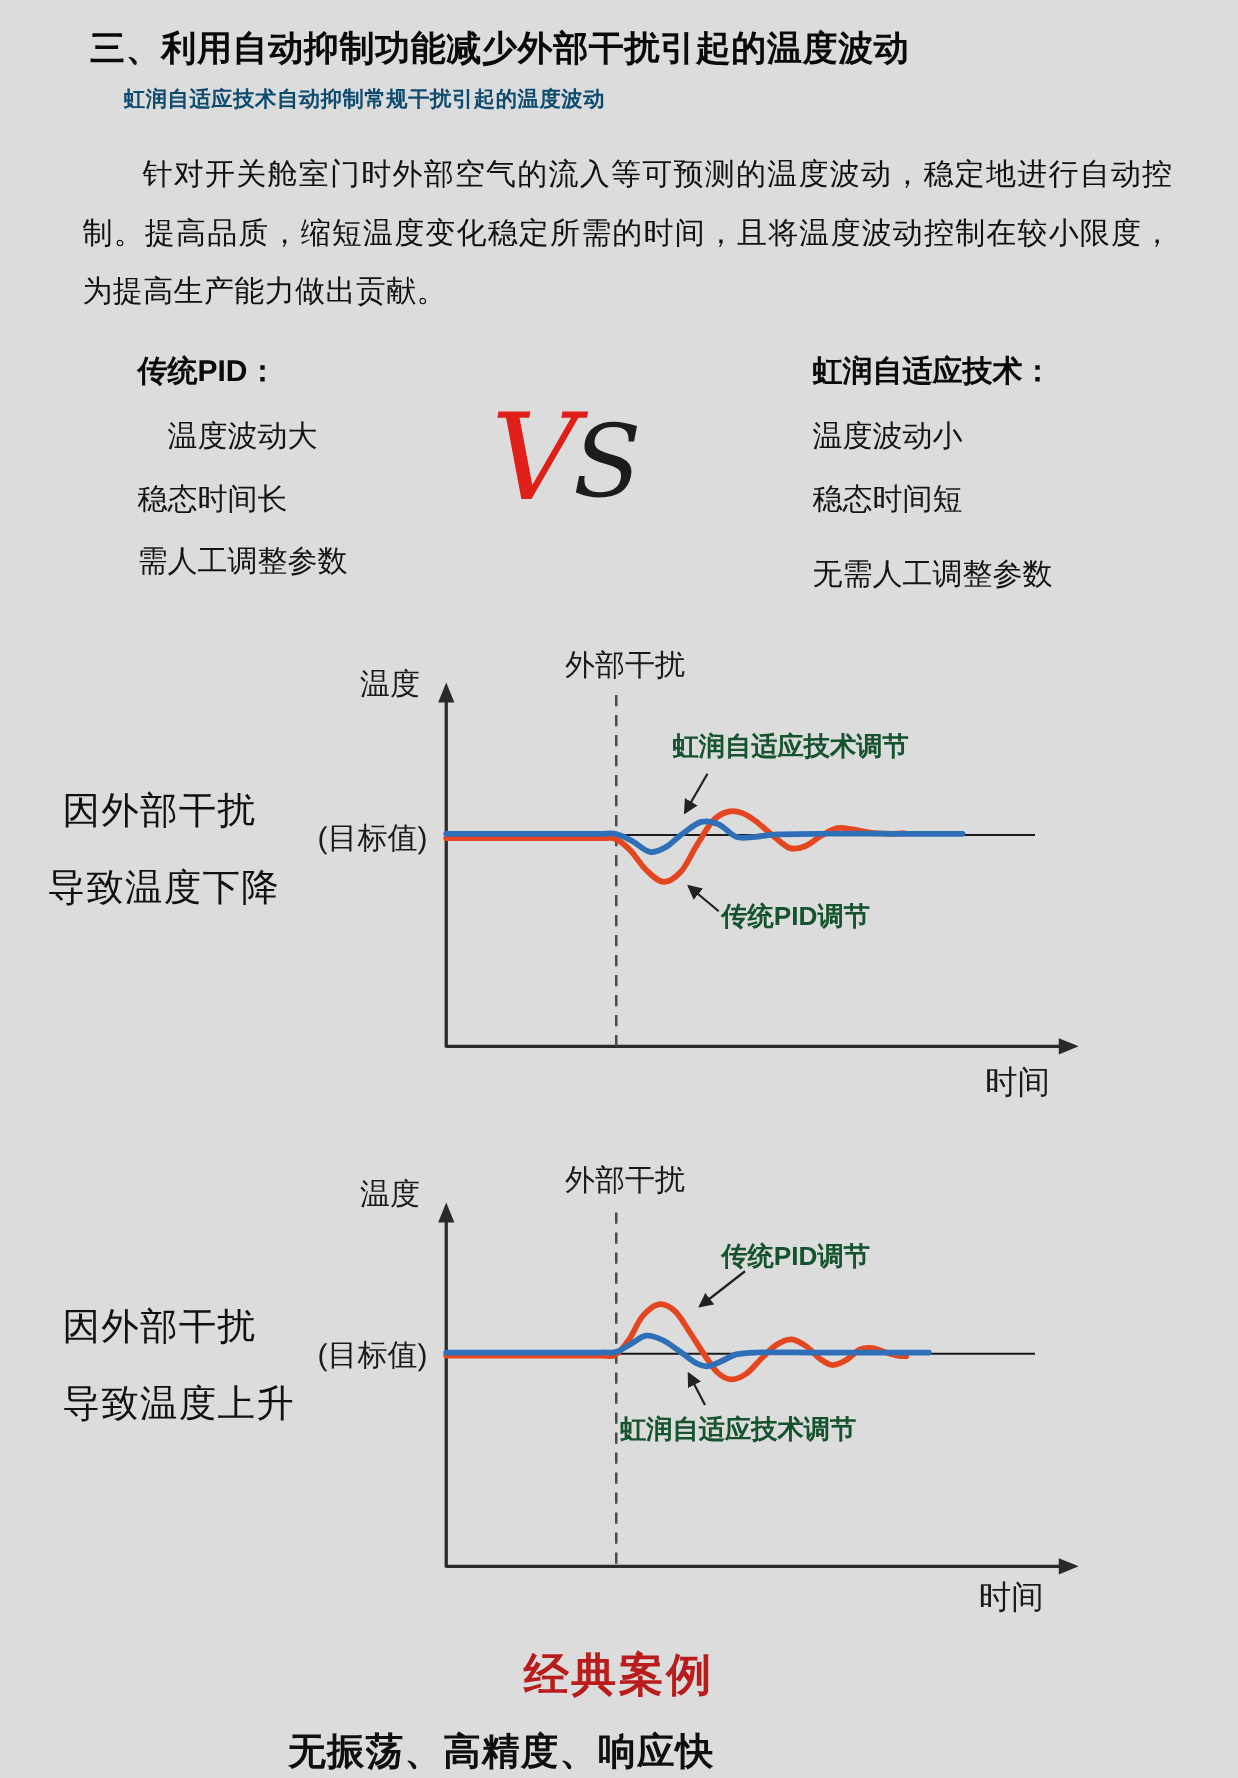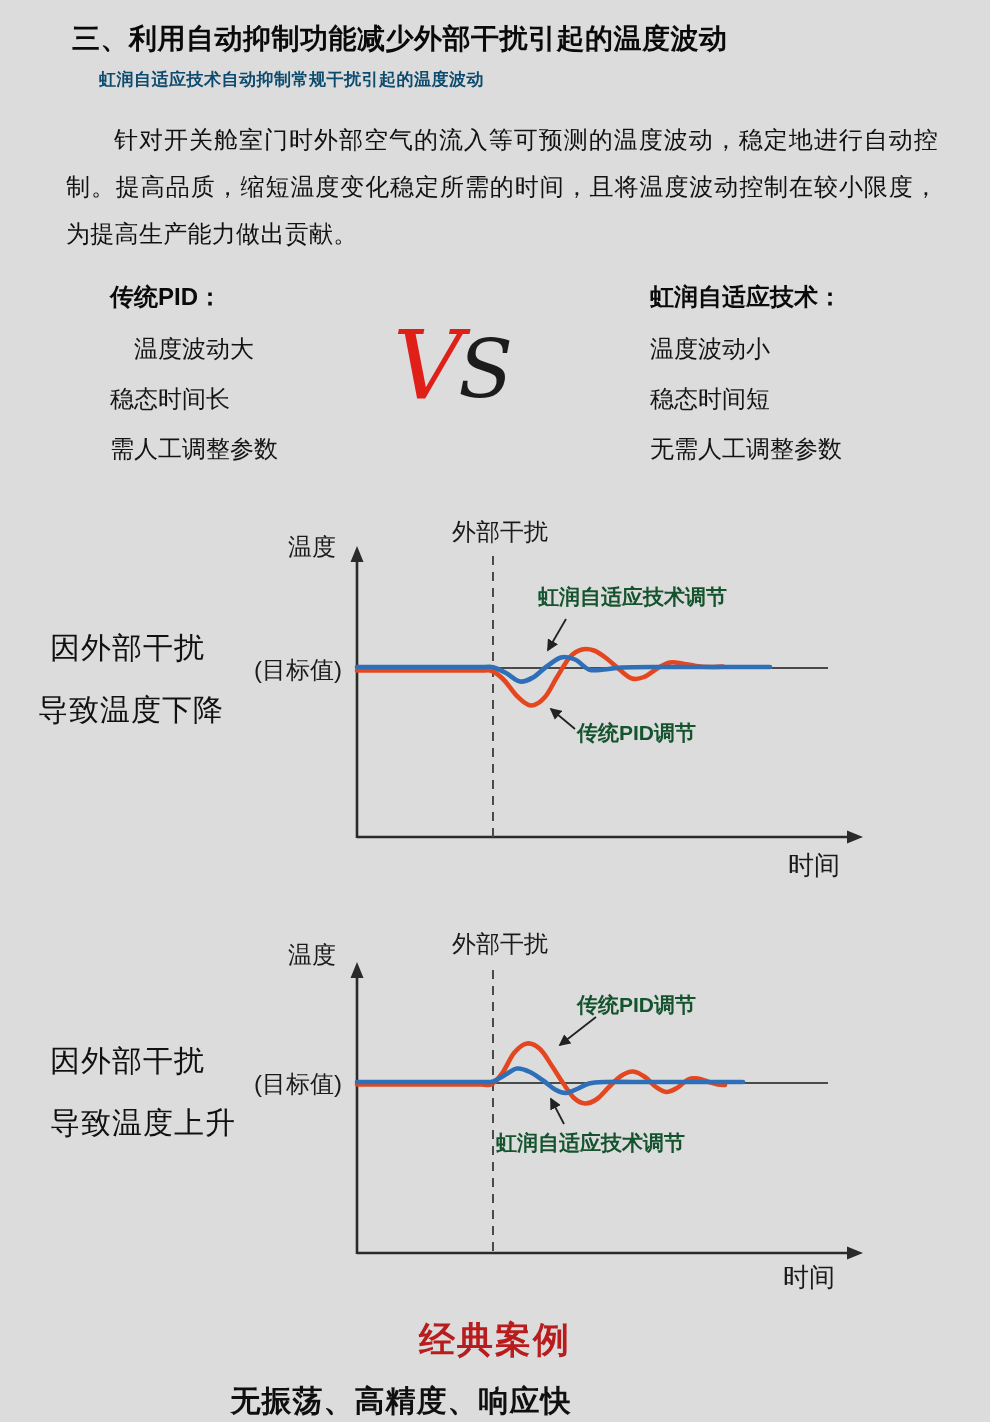--- a/index.html
+++ b/index.html
@@ -44,21 +44,21 @@
 <div class="abs cmp-item" style="left:110px;top:433px;">需人工调整参数</div>
 
 <div class="abs vs-wrap">
   <span class="vs-v" id="vs-v" style="color: rgb(223, 31, 24);">V</span>
   <span class="vs-s">S</span>
 </div>
 
 <div class="abs cmp-head" style="left:650px;top:281px;">虹润自适应技术：</div>
 <div class="abs cmp-item" style="left:650px;top:333px;">温度波动小</div>
 <div class="abs cmp-item" style="left:650px;top:383px;">稳态时间短</div>
-<div class="abs cmp-item" style="left:650px;top:433px;">无需人工调整参数</div>
+<div class="abs cmp-item" style="left:650px;top:443px;">无需人工调整参数</div>
 
 <div class="abs side-label" style="left:50px;top:628px;">因外部干扰</div>
 <div class="abs side-label" style="left:38px;top:690px;">导致温度下降</div>
 <div class="abs chart-label" style="left:288px;top:531px;">温度</div>
 <div class="abs chart-label" style="left:452px;top:516px;">外部干扰</div>
 <div class="abs chart-label" style="left:254px;top:654px;">(目标值)</div>
 <div class="abs xlabel" style="left:788px;top:848px;">时间</div>
 <div class="abs anno" style="left:538px;top:583px;">虹润自适应技术调节</div>
 <div class="abs anno" style="left:577px;top:719px;">传统PID调节</div>
 

